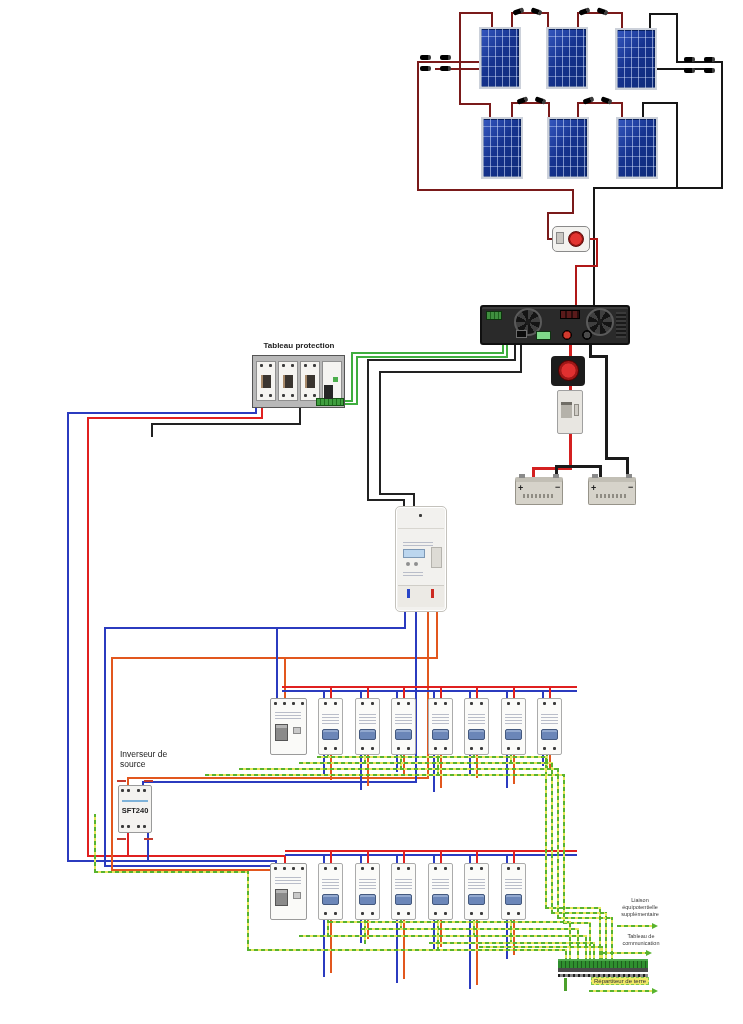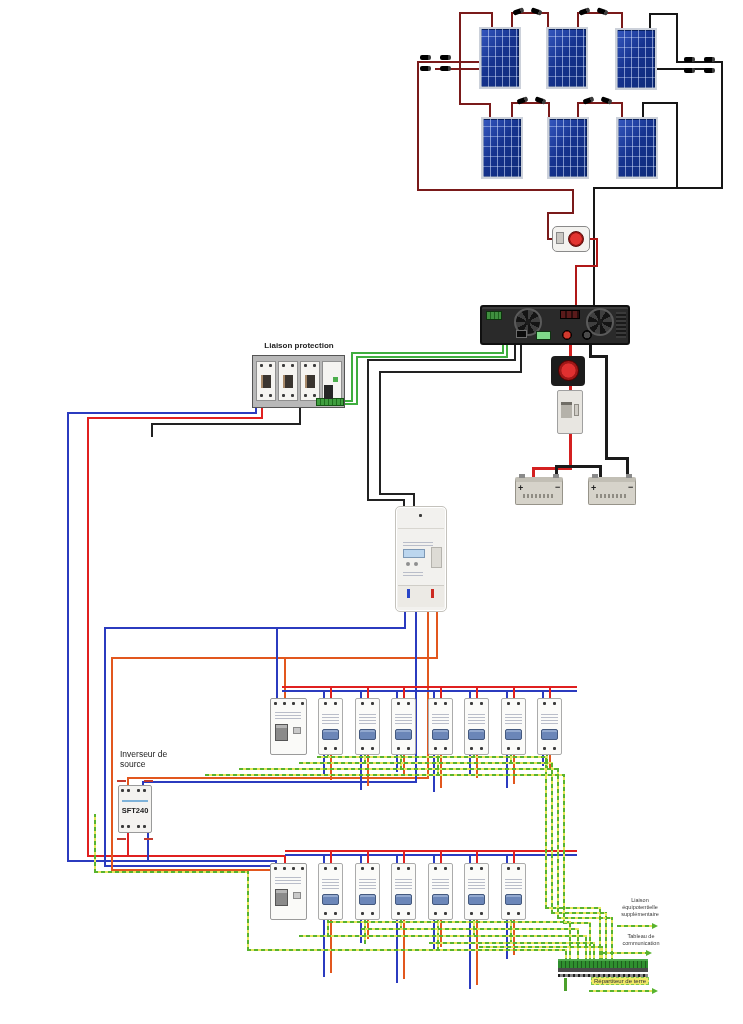--- a/index.html
+++ b/index.html
@@ -21,21 +21,21 @@
   .smudge{position:absolute;background:repeating-linear-gradient(0deg,#b9bdc9 0 1px,transparent 1px 3px);}
   .earthstub{position:absolute;background:#4ca02c;}
   .arrow{position:absolute;width:0;height:0;border-top:3px solid transparent;border-bottom:3px solid transparent;
          border-left:6px solid #58b32e;z-index:3;}
   .yellowtag{background:#f0ea66;border:1px dashed #7ec850;}
 </style>
 </head>
 <body>
 
 <div id="canvas">
-  <div class="lbl" style="left:253px;top:341px;width:92px;text-align:center;font-size:8px;font-weight:600;">Liaison protection</div>
+  <div class="lbl" style="left:253px;top:341px;width:92px;text-align:center;font-size:8px;font-weight:600;">Tableau protection</div>
   <div class="lbl" style="left:120px;top:749px;width:58px;font-size:8.5px;line-height:1.2;">Inverseur de source</div>
   <div class="lbl" style="left:118px;top:806px;width:34px;text-align:center;font-size:7.5px;font-weight:bold;z-index:5;">SFT240</div>
   <div class="lbl" style="left:613px;top:897px;width:54px;text-align:center;font-size:5.5px;color:#3a3a3a;line-height:1.25;">Liaison équipotentielle supplémentaire</div>
   <div class="lbl" style="left:615px;top:933px;width:52px;text-align:center;font-size:5.5px;color:#3a3a3a;line-height:1.25;">Tableau de communication</div>
   <div class="lbl yellowtag" style="left:591px;top:977px;font-size:6px;color:#333;padding:0 2px;">Répartiteur de terre</div>
   <div class="lbl" style="left:596px;top:318px;font-size:4px;color:#b8b8b8;z-index:3;">WATT</div>
 <div class="seg" style="left: 490.75px; top: 11.75px; width: 2.5px; height: 19.5px; background: rgb(122, 26, 26);"></div>
     <div class="seg" style="left: 458.75px; top: 11.75px; width: 34.5px; height: 2.5px; background: rgb(122, 26, 26);"></div>
     <div class="seg" style="left: 458.75px; top: 11.75px; width: 2.5px; height: 93.5px; background: rgb(122, 26, 26);"></div>
     <div class="seg" style="left: 458.75px; top: 102.75px; width: 32.5px; height: 2.5px; background: rgb(122, 26, 26);"></div>

